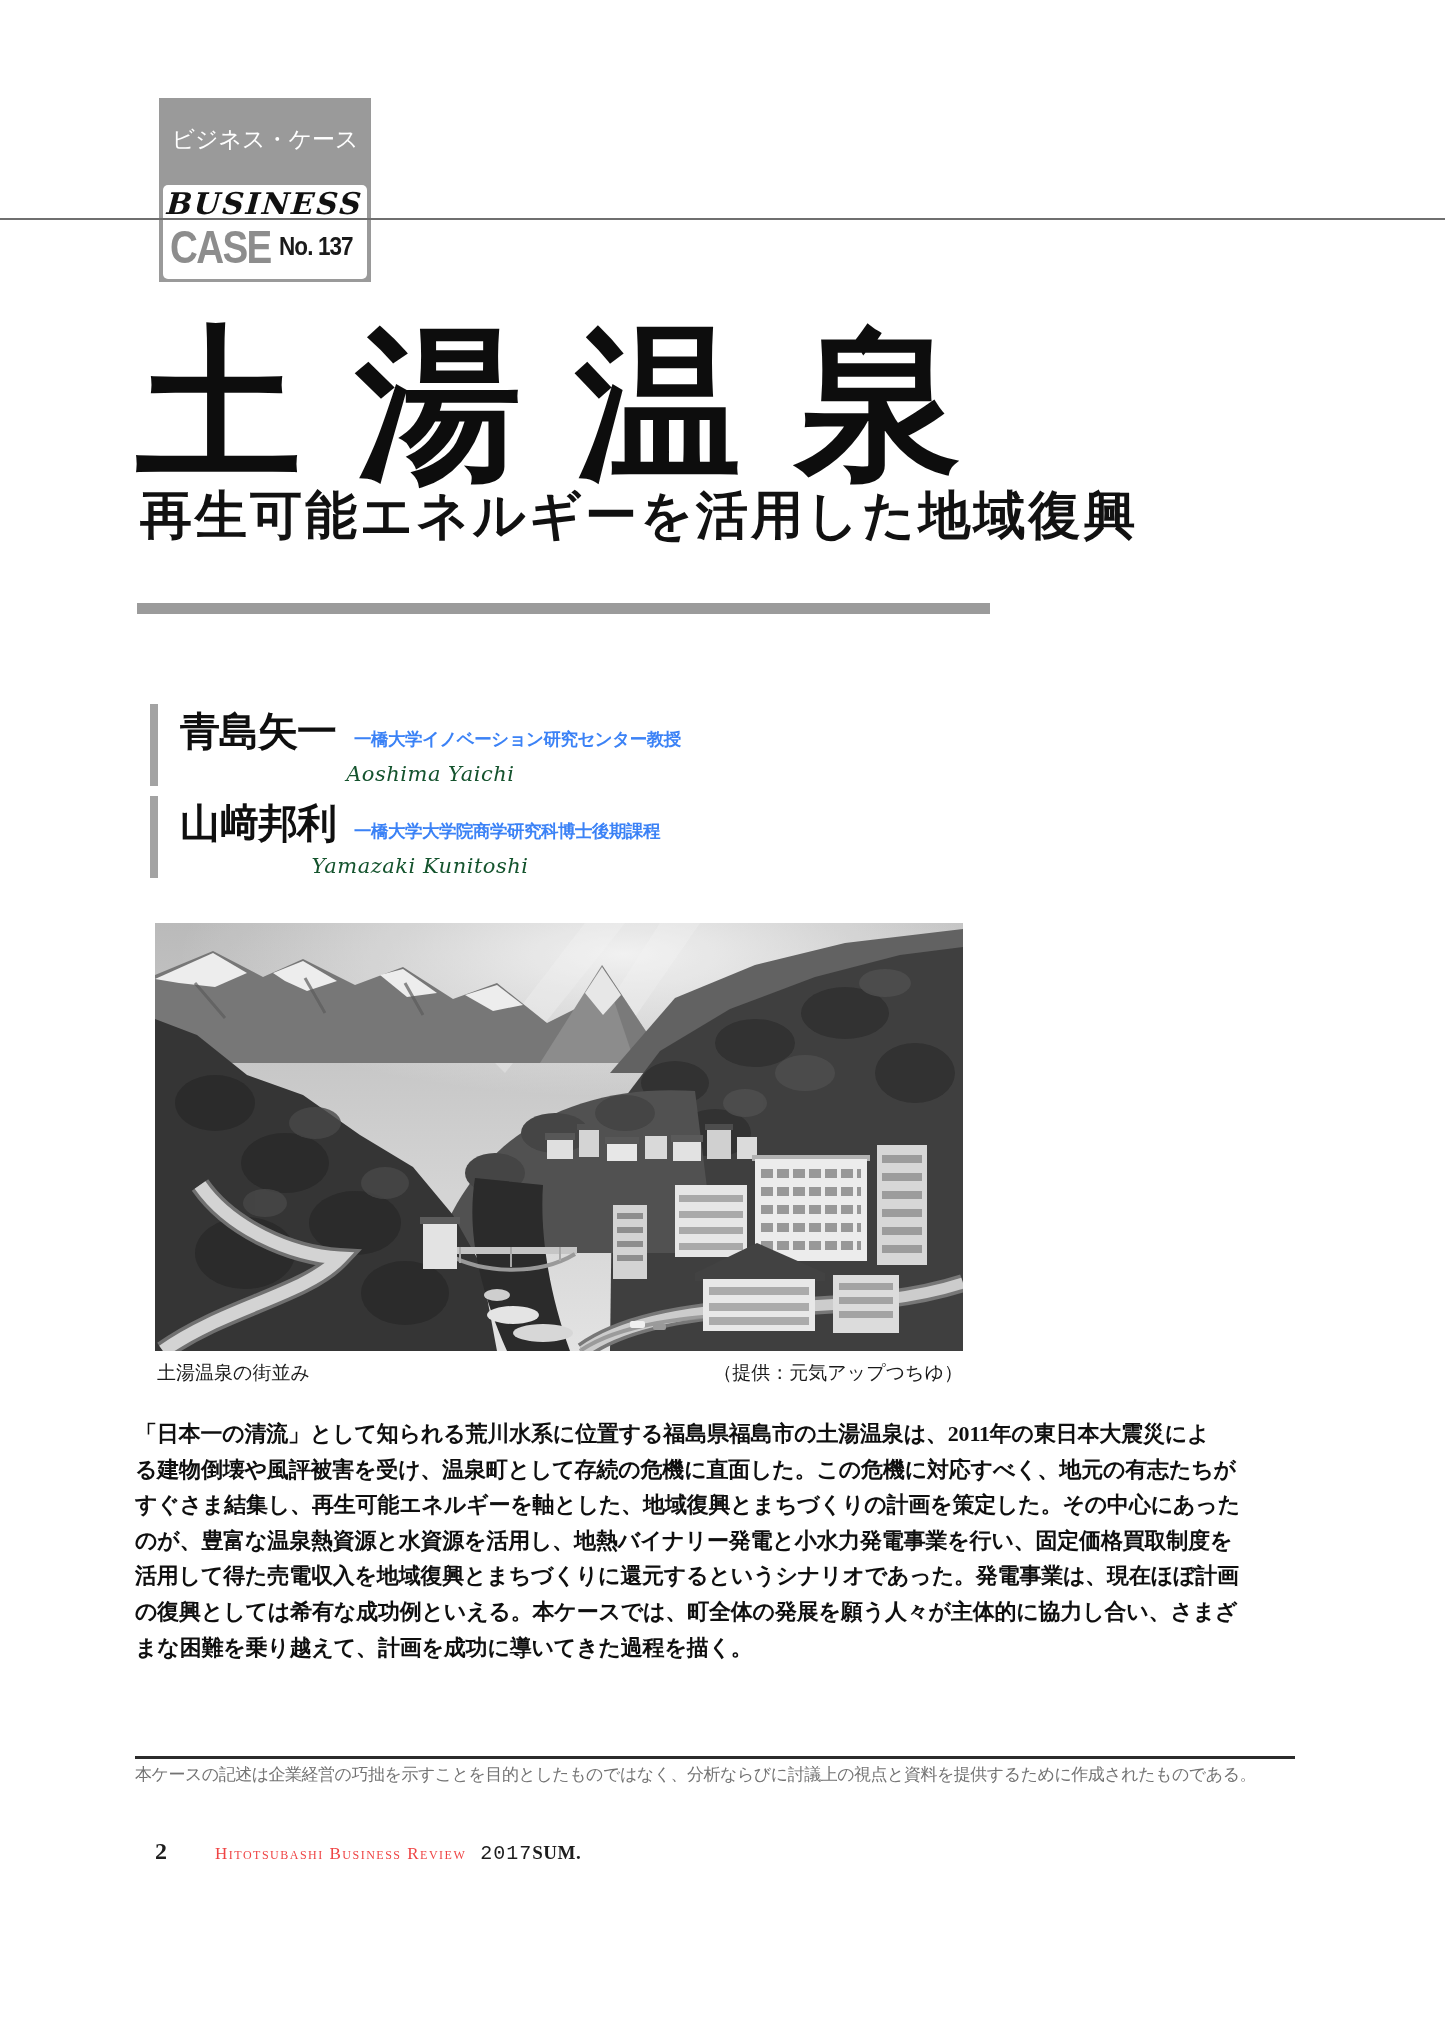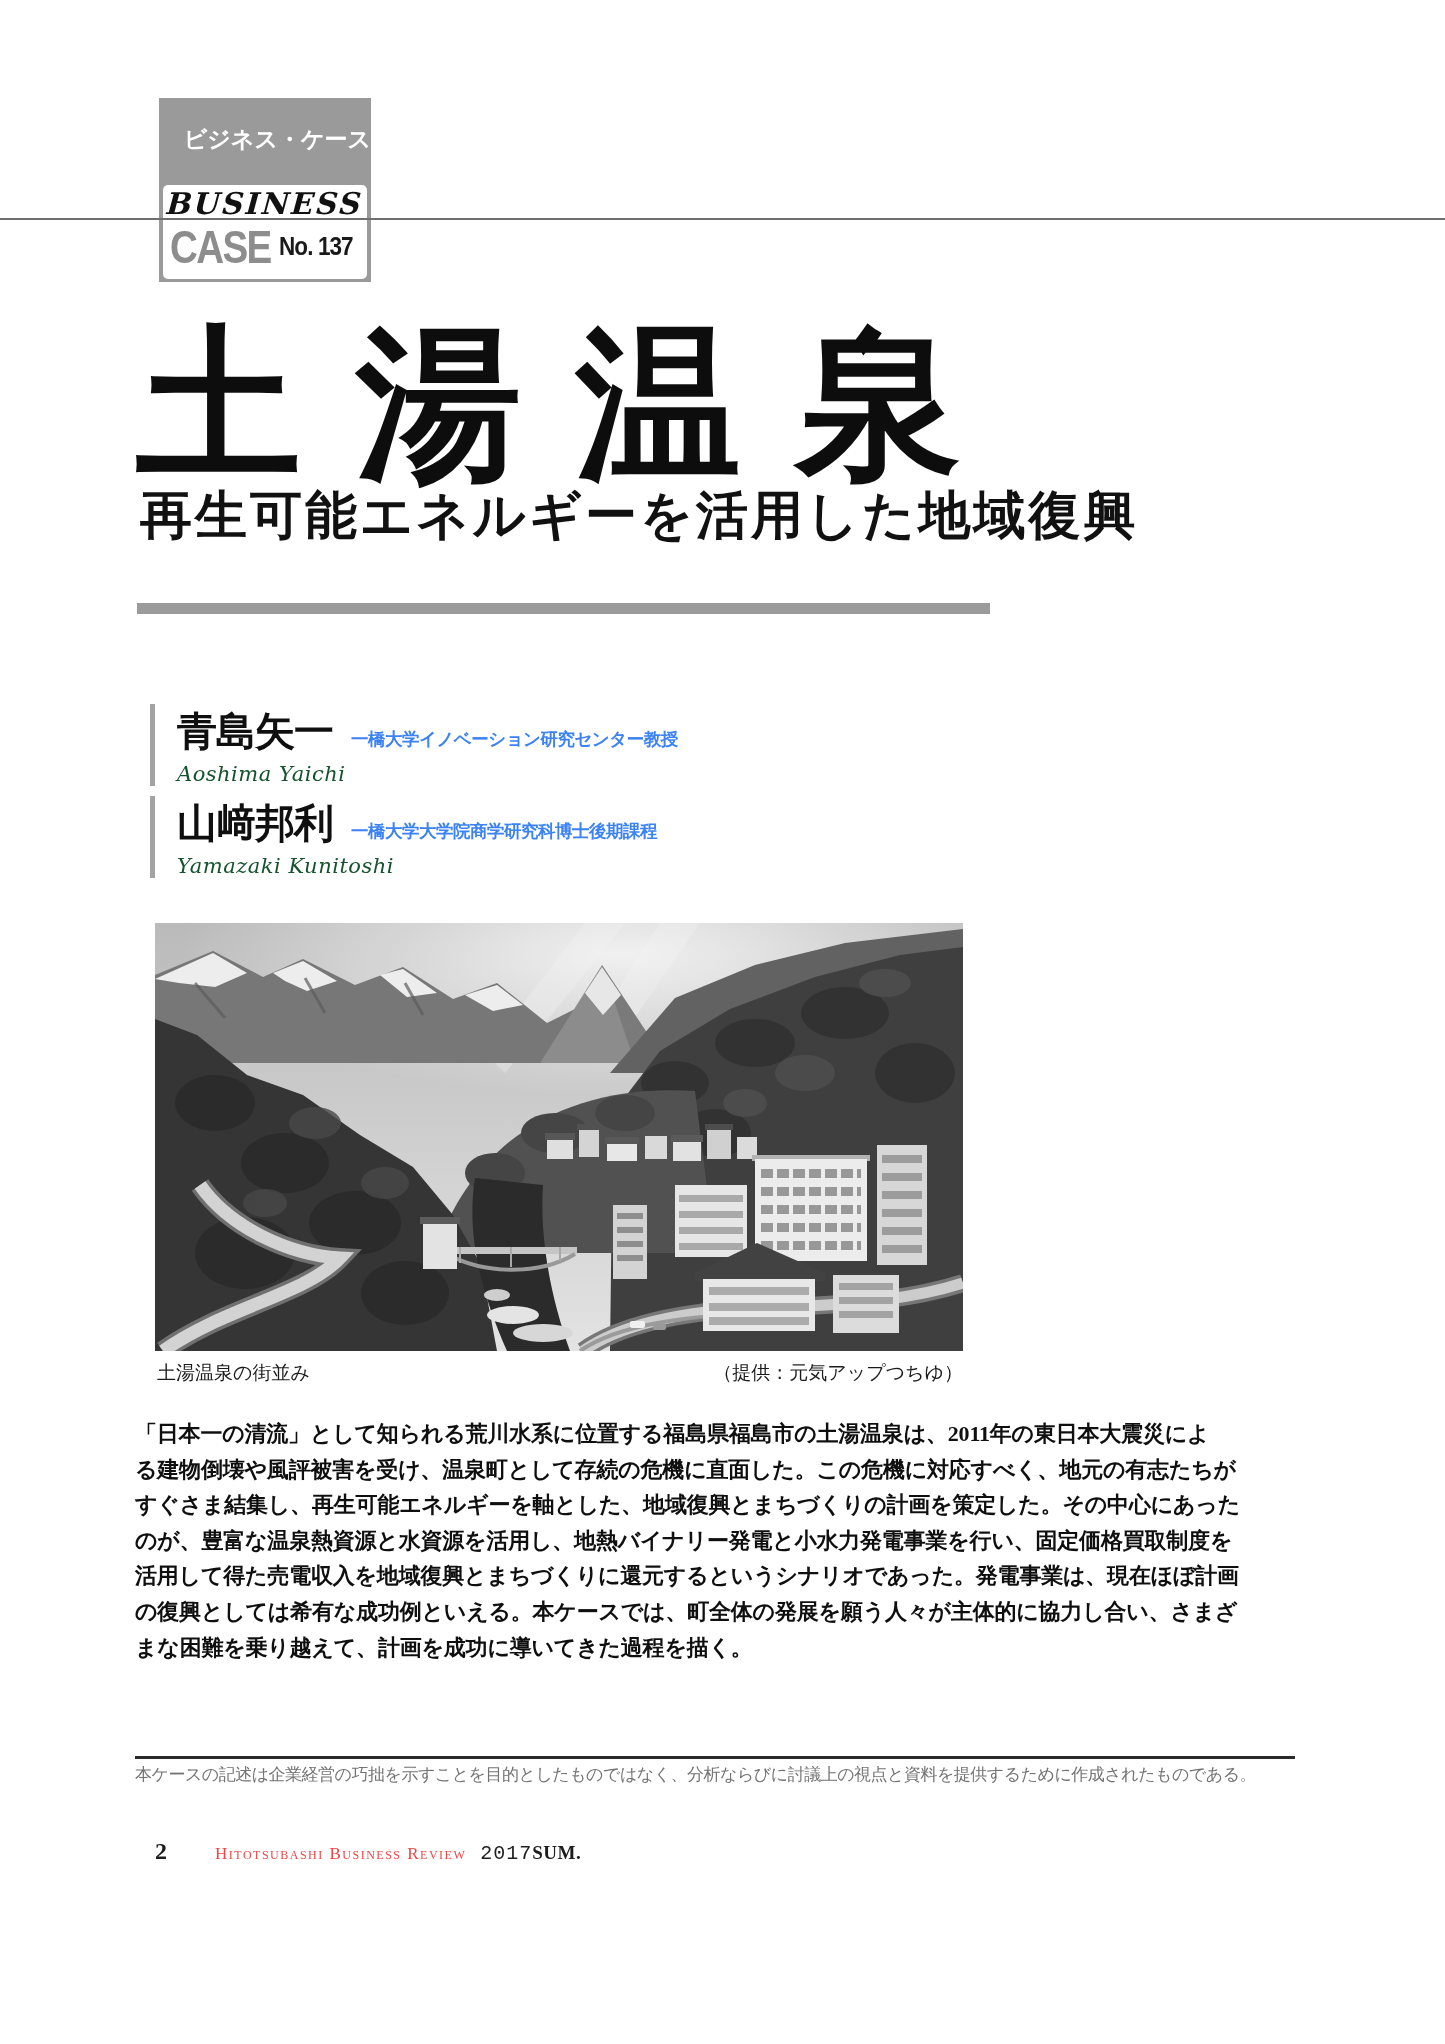--- a/index.html
+++ b/index.html
@@ -11,39 +11,39 @@
   html,body{margin:0;padding:0;background:#f2f2f2;}
   .page{
     position:relative;width:1445px;height:2044px;margin:0 auto;
     background:#ffffff;color:var(--text);
     font-family:"Liberation Sans",sans-serif;overflow:hidden;
   }
   
   .top-rule{position:absolute;left:0;top:218px;width:1445px;height:2px;background:var(--rule-gray);z-index:3;}
   
   .badge{position:absolute;left:159px;top:98px;width:212px;height:184px;background:var(--badge-gray);z-index:2;}
-  .badge-kicker{position:absolute;top:26px;left:0;right:0;text-align:right;color:#ffffff;
-    font-size:23px;font-weight:700;letter-spacing:0px;white-space:nowrap;}
+  .badge-kicker{position:absolute;top:26px;left:0;right:0;text-align:center;color:#ffffff;
+    font-size:23px;font-weight:400;letter-spacing:0px;white-space:nowrap;}
   .badge-panel{position:absolute;left:4px;right:4px;top:87px;height:94px;background:#ffffff;border-radius:5px;}
   .badge-series{position:absolute;top:1px;left:0;right:0;text-align:center;
     font-family:"DejaVu Serif",serif;font-style:italic;font-weight:700;font-size:30px;
     letter-spacing:2px;transform:skewX(-4deg);color:#111;}
   .badge-case-row{position:absolute;top:38px;left:7px;right:2px;display:flex;align-items:center;}
   .badge-case{font-size:47px;font-weight:900;color:#8d8d8d;letter-spacing:-2px;line-height:1;
     transform:scaleX(0.82);transform-origin:left center;white-space:nowrap;}
   .badge-no{font-size:25px;font-weight:800;color:#1a1a1a;letter-spacing:-1px;line-height:1;
     transform:scaleX(0.9);transform-origin:left center;margin-left:-14px;white-space:nowrap;}
   
   .title{position:absolute;left:136px;top:322px;font-size:165px;font-weight:900;line-height:1;
     letter-spacing:55px;white-space:nowrap;color:#0d0d0d;}
   .subtitle{position:absolute;left:140px;top:487px;font-size:52px;font-weight:600;line-height:1.1;
     letter-spacing:3px;white-space:nowrap;color:#111;}
   .title-bar{position:absolute;left:137px;top:603px;width:853px;height:11px;background:var(--bar-gray);}
   
-  .author{position:absolute;left:150px;border-left:5px solid #a3a3a3;padding-left:22px;}
+  .author{position:absolute;left:150px;border-left:8px solid #a3a3a3;padding-left:22px;text-align:center;}
   .author-1{top:704px;min-height:64px;}
   .author-2{top:796px;min-height:64px;}
   .author-main{display:flex;align-items:baseline;white-space:nowrap;}
   .author-name{font-size:40px;font-weight:800;letter-spacing:-1px;color:#0f0f0f;}
   .author-affil{font-size:17.5px;font-weight:600;margin-left:18px;letter-spacing:-0.5px;color:#3b82f6;}
   .author-roman{font-family:"DejaVu Serif",serif;font-style:italic;font-size:21px;margin-top:3px;
     letter-spacing:0.5px;color:#14532d;}
   
   .photo-frame{position:absolute;left:155px;top:923px;width:808px;height:428px;background:#d8d8d8;}
   .photo-frame svg{display:block;width:100%;height:100%;}

